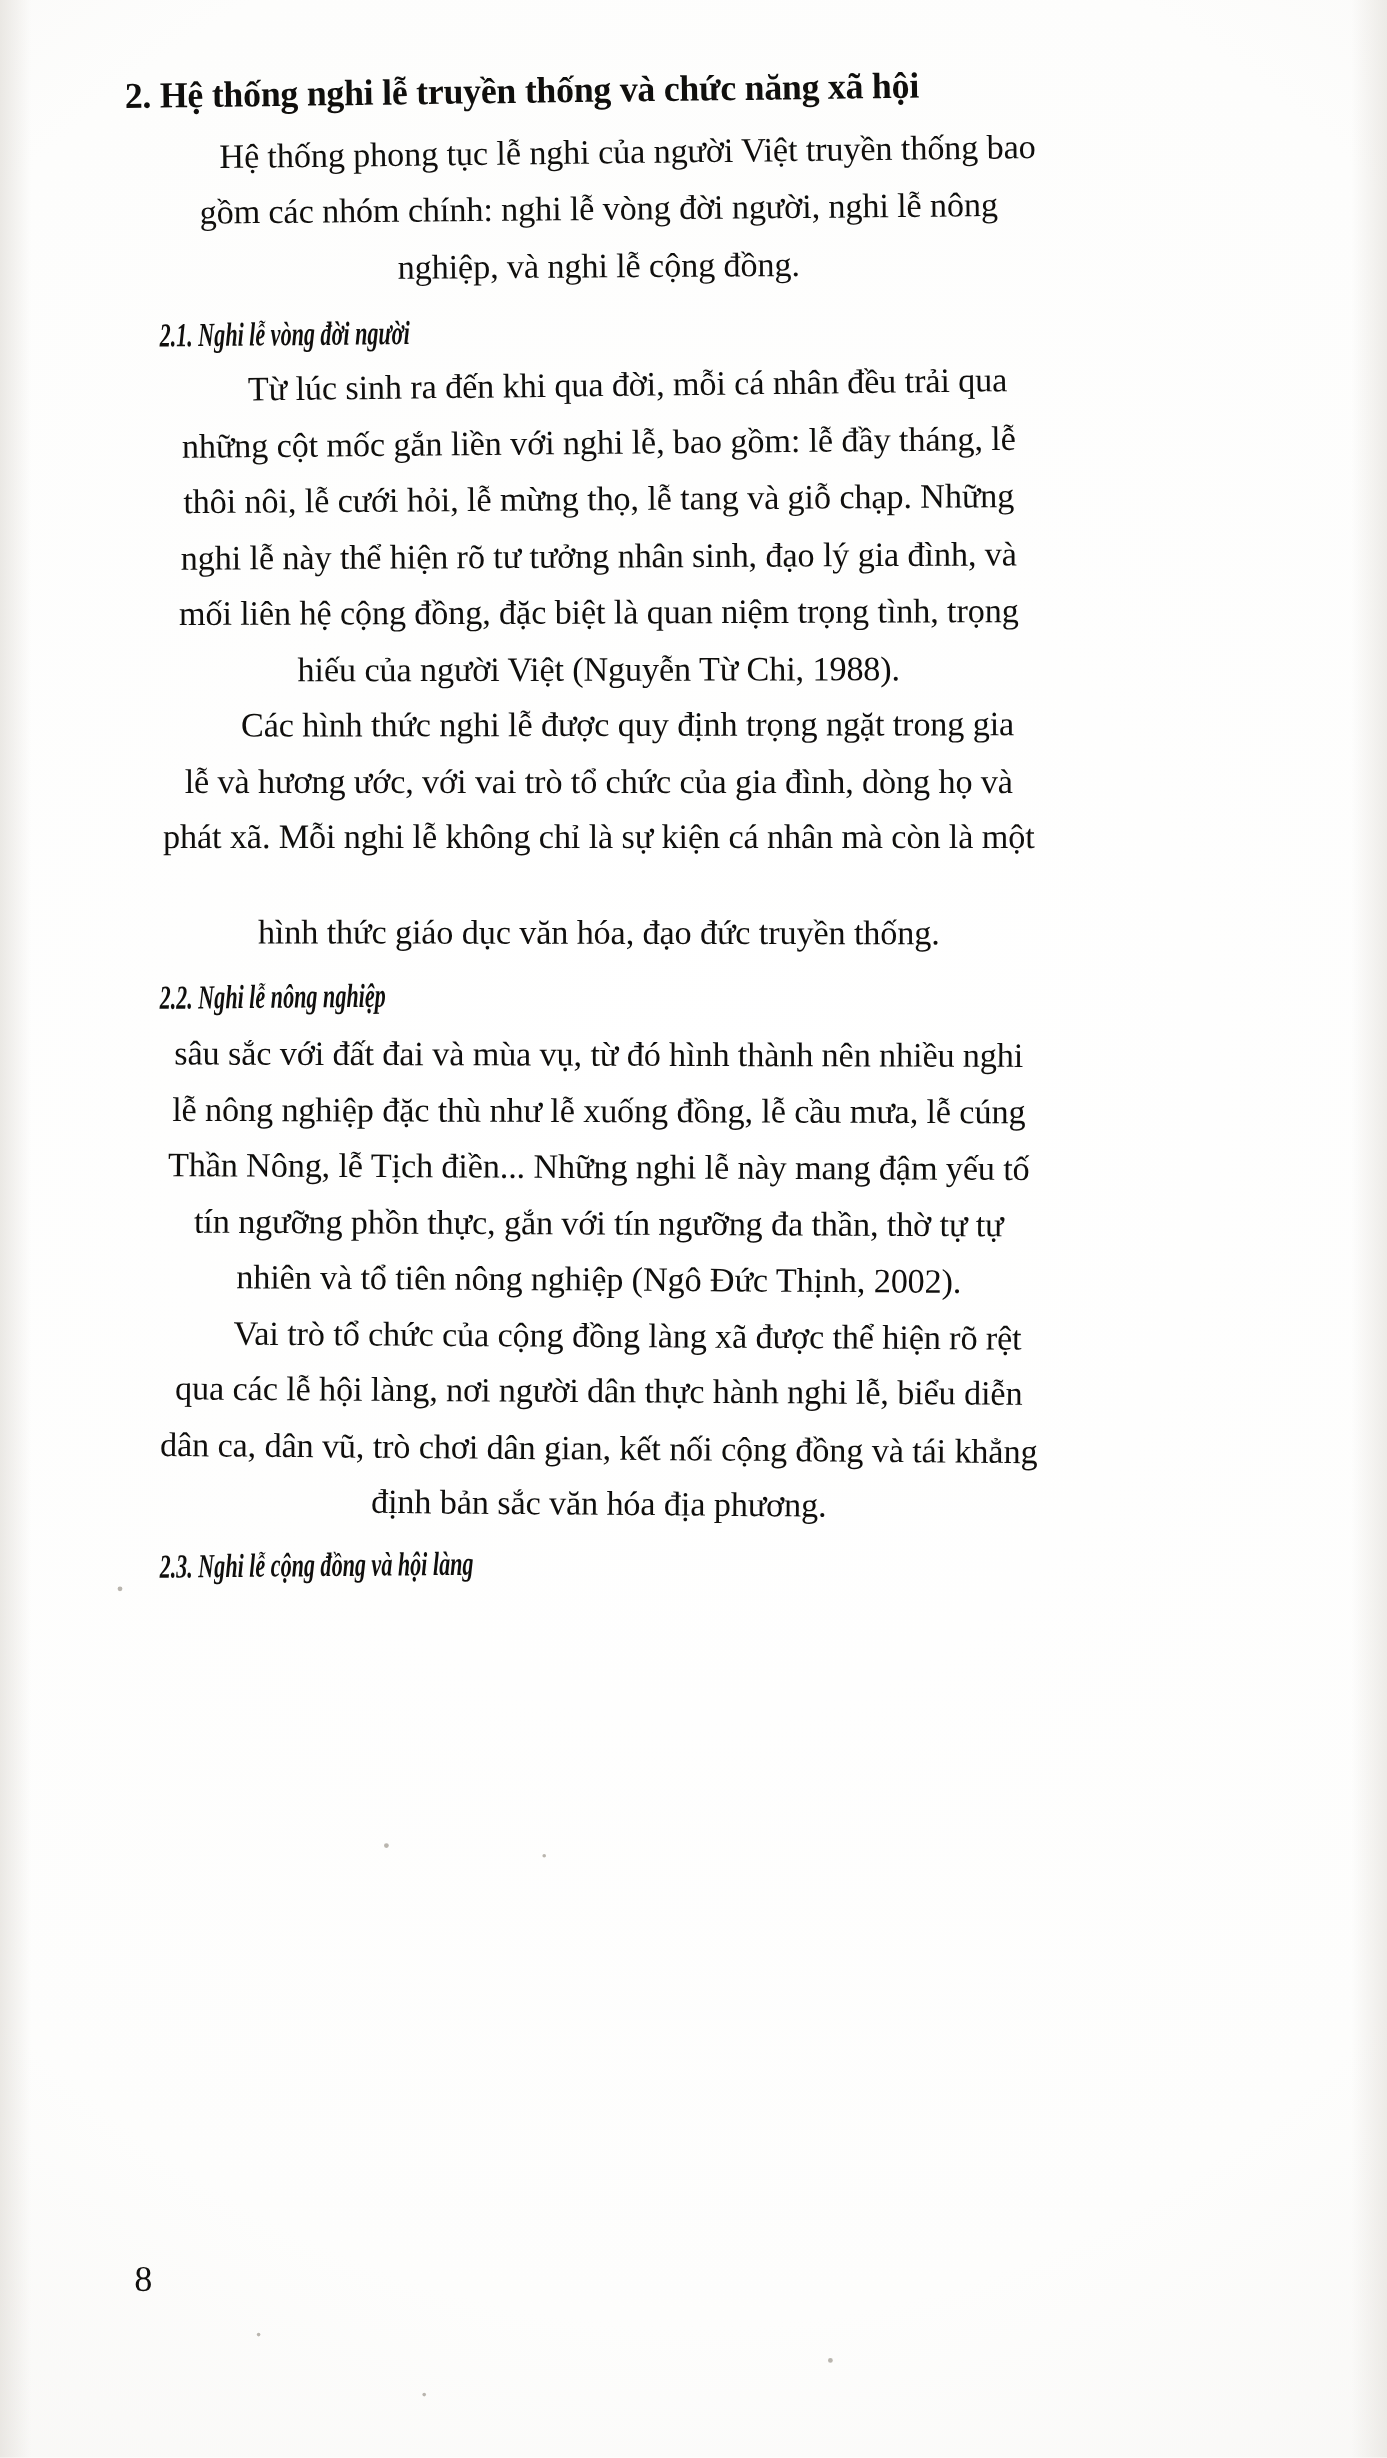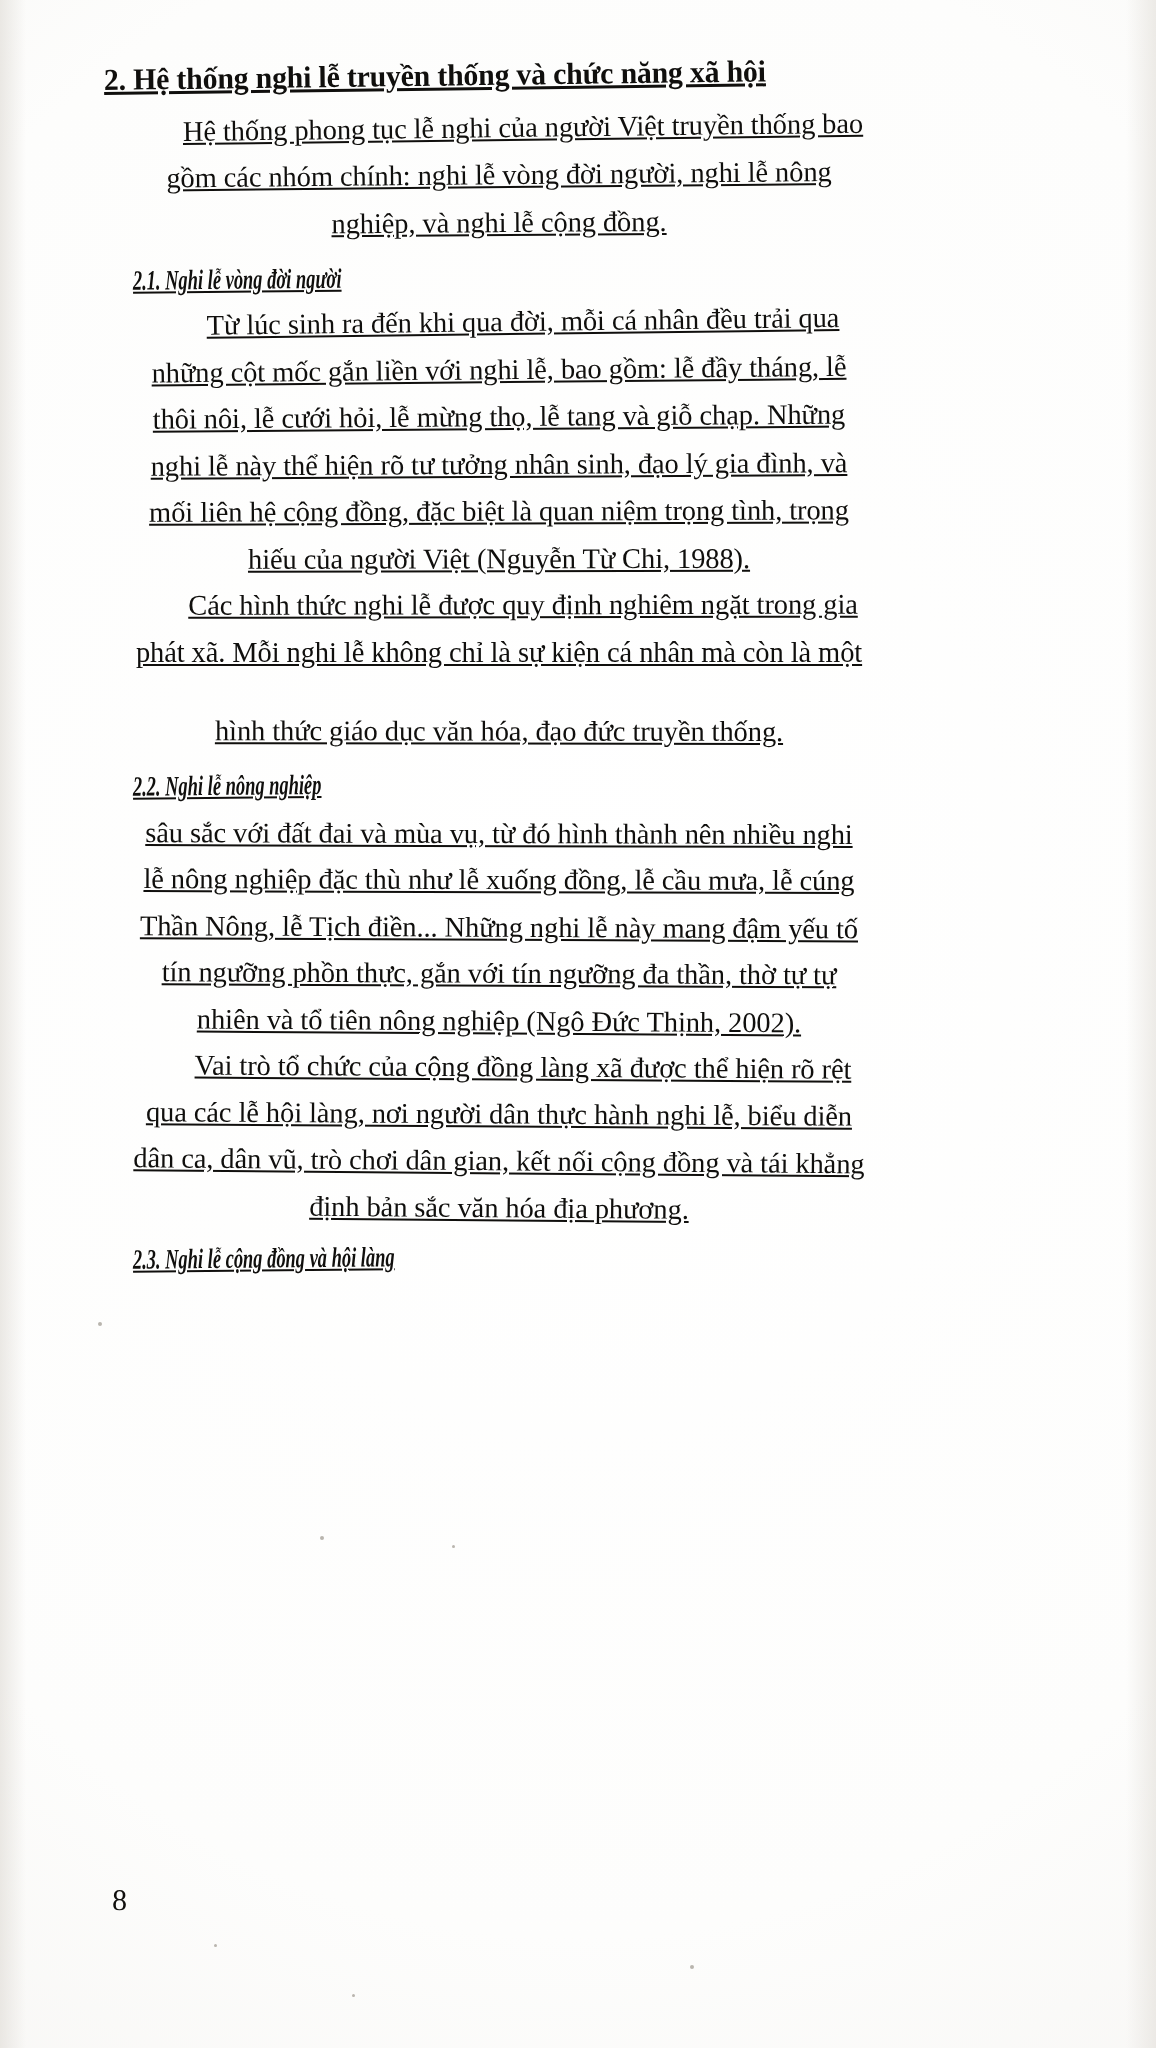--- a/index.html
+++ b/index.html
@@ -34,21 +34,20 @@
     right: 0; top: 0; bottom: 0; width: 30px;
     background: linear-gradient(to left, rgba(230,227,222,0.7), rgba(255,255,255,0));
     pointer-events: none;
   }
 
   .content {
     position: absolute;
     left: 104px;
     top: 62px;
     width: 790px;
-    text-decoration: underline;
   }
 
   
   .h2 {
     font-size: 30.5px;
     font-weight: 700;
     letter-spacing: -0.2px;
     line-height: 1.24;
     margin: 0 0 10px 0;
     transform: scaleX(0.94) rotate(-0.75deg);
@@ -142,21 +141,22 @@
   <div class="para">
     <span class="line ind sk1" style="transform-origin: left center; transform: rotate(-0.7deg) scaleX(1);">Từ lúc sinh ra đến khi qua đời, mỗi cá nhân đều trải qua</span>
     <span class="line sk2" style="transform-origin: left center; transform: rotate(-0.55deg) scaleX(1);">những cột mốc gắn liền với nghi lễ, bao gồm: lễ đầy tháng, lễ</span>
     <span class="line sk3" style="transform-origin: left center; transform: rotate(-0.42deg) scaleX(1);">thôi nôi, lễ cưới hỏi, lễ mừng thọ, lễ tang và giỗ chạp. Những</span>
     <span class="line sk4" style="transform-origin: left center; transform: rotate(-0.3deg) scaleX(1);">nghi lễ này thể hiện rõ tư tưởng nhân sinh, đạo lý gia đình, và</span>
     <span class="line sk5" style="transform-origin: left center; transform: rotate(-0.2deg) scaleX(1);">mối liên hệ cộng đồng, đặc biệt là quan niệm trọng tình, trọng</span>
     <span class="line sk6" style="transform-origin: left center; transform: rotate(-0.1deg) scaleX(1);">hiếu của người Việt (Nguyễn Từ Chi, 1988).</span>
   </div>
 
   <div class="para">
-    <span class="line ind sk6" style="transform-origin: left center; transform: rotate(-0.1deg) scaleX(1);">Các hình thức nghi lễ được quy định nghiêm ngặt trong gia</span>
+    <span class="line ind sk6" style="transform-origin: left center; transform: rotate(-0.1deg) scaleX(1);">Các hình thức nghi lễ được quy định trọng ngặt trong gia</span>
+    <span class="line sk7" style="transform-origin: left center; transform: rotate(0deg) scaleX(1);">lễ và hương ước, với vai trò tổ chức của gia đình, dòng họ và</span>
     <span class="line sk7" style="transform-origin: left center; transform: rotate(0deg) scaleX(1);">phát xã. Mỗi nghi lễ không chỉ là sự kiện cá nhân mà còn là một</span>
     <span class="line sk8" style="transform-origin: left center; transform: rotate(0.08deg) scaleX(1); margin-top: 32px;">hình thức giáo dục văn hóa, đạo đức truyền thống.</span>
   </div>
 
   <h3 class="h3" style="transform-origin: left center; transform: rotate(-0.55deg) scaleX(0.6582);">2.2. Nghi lễ nông nghiệp</h3>
 
   <div class="para">
     <span class="line sk9" style="transform-origin: left center; transform: rotate(0.16deg) scaleX(1);">sâu sắc với đất đai và mùa vụ, từ đó hình thành nên nhiều nghi</span>
     <span class="line sk9" style="transform-origin: left center; transform: rotate(0.16deg) scaleX(1);">lễ nông nghiệp đặc thù như lễ xuống đồng, lễ cầu mưa, lễ cúng</span>
     <span class="line sk10" style="transform-origin: left center; transform: rotate(0.26deg) scaleX(1);">Thần Nông, lễ Tịch điền... Những nghi lễ này mang đậm yếu tố</span>

